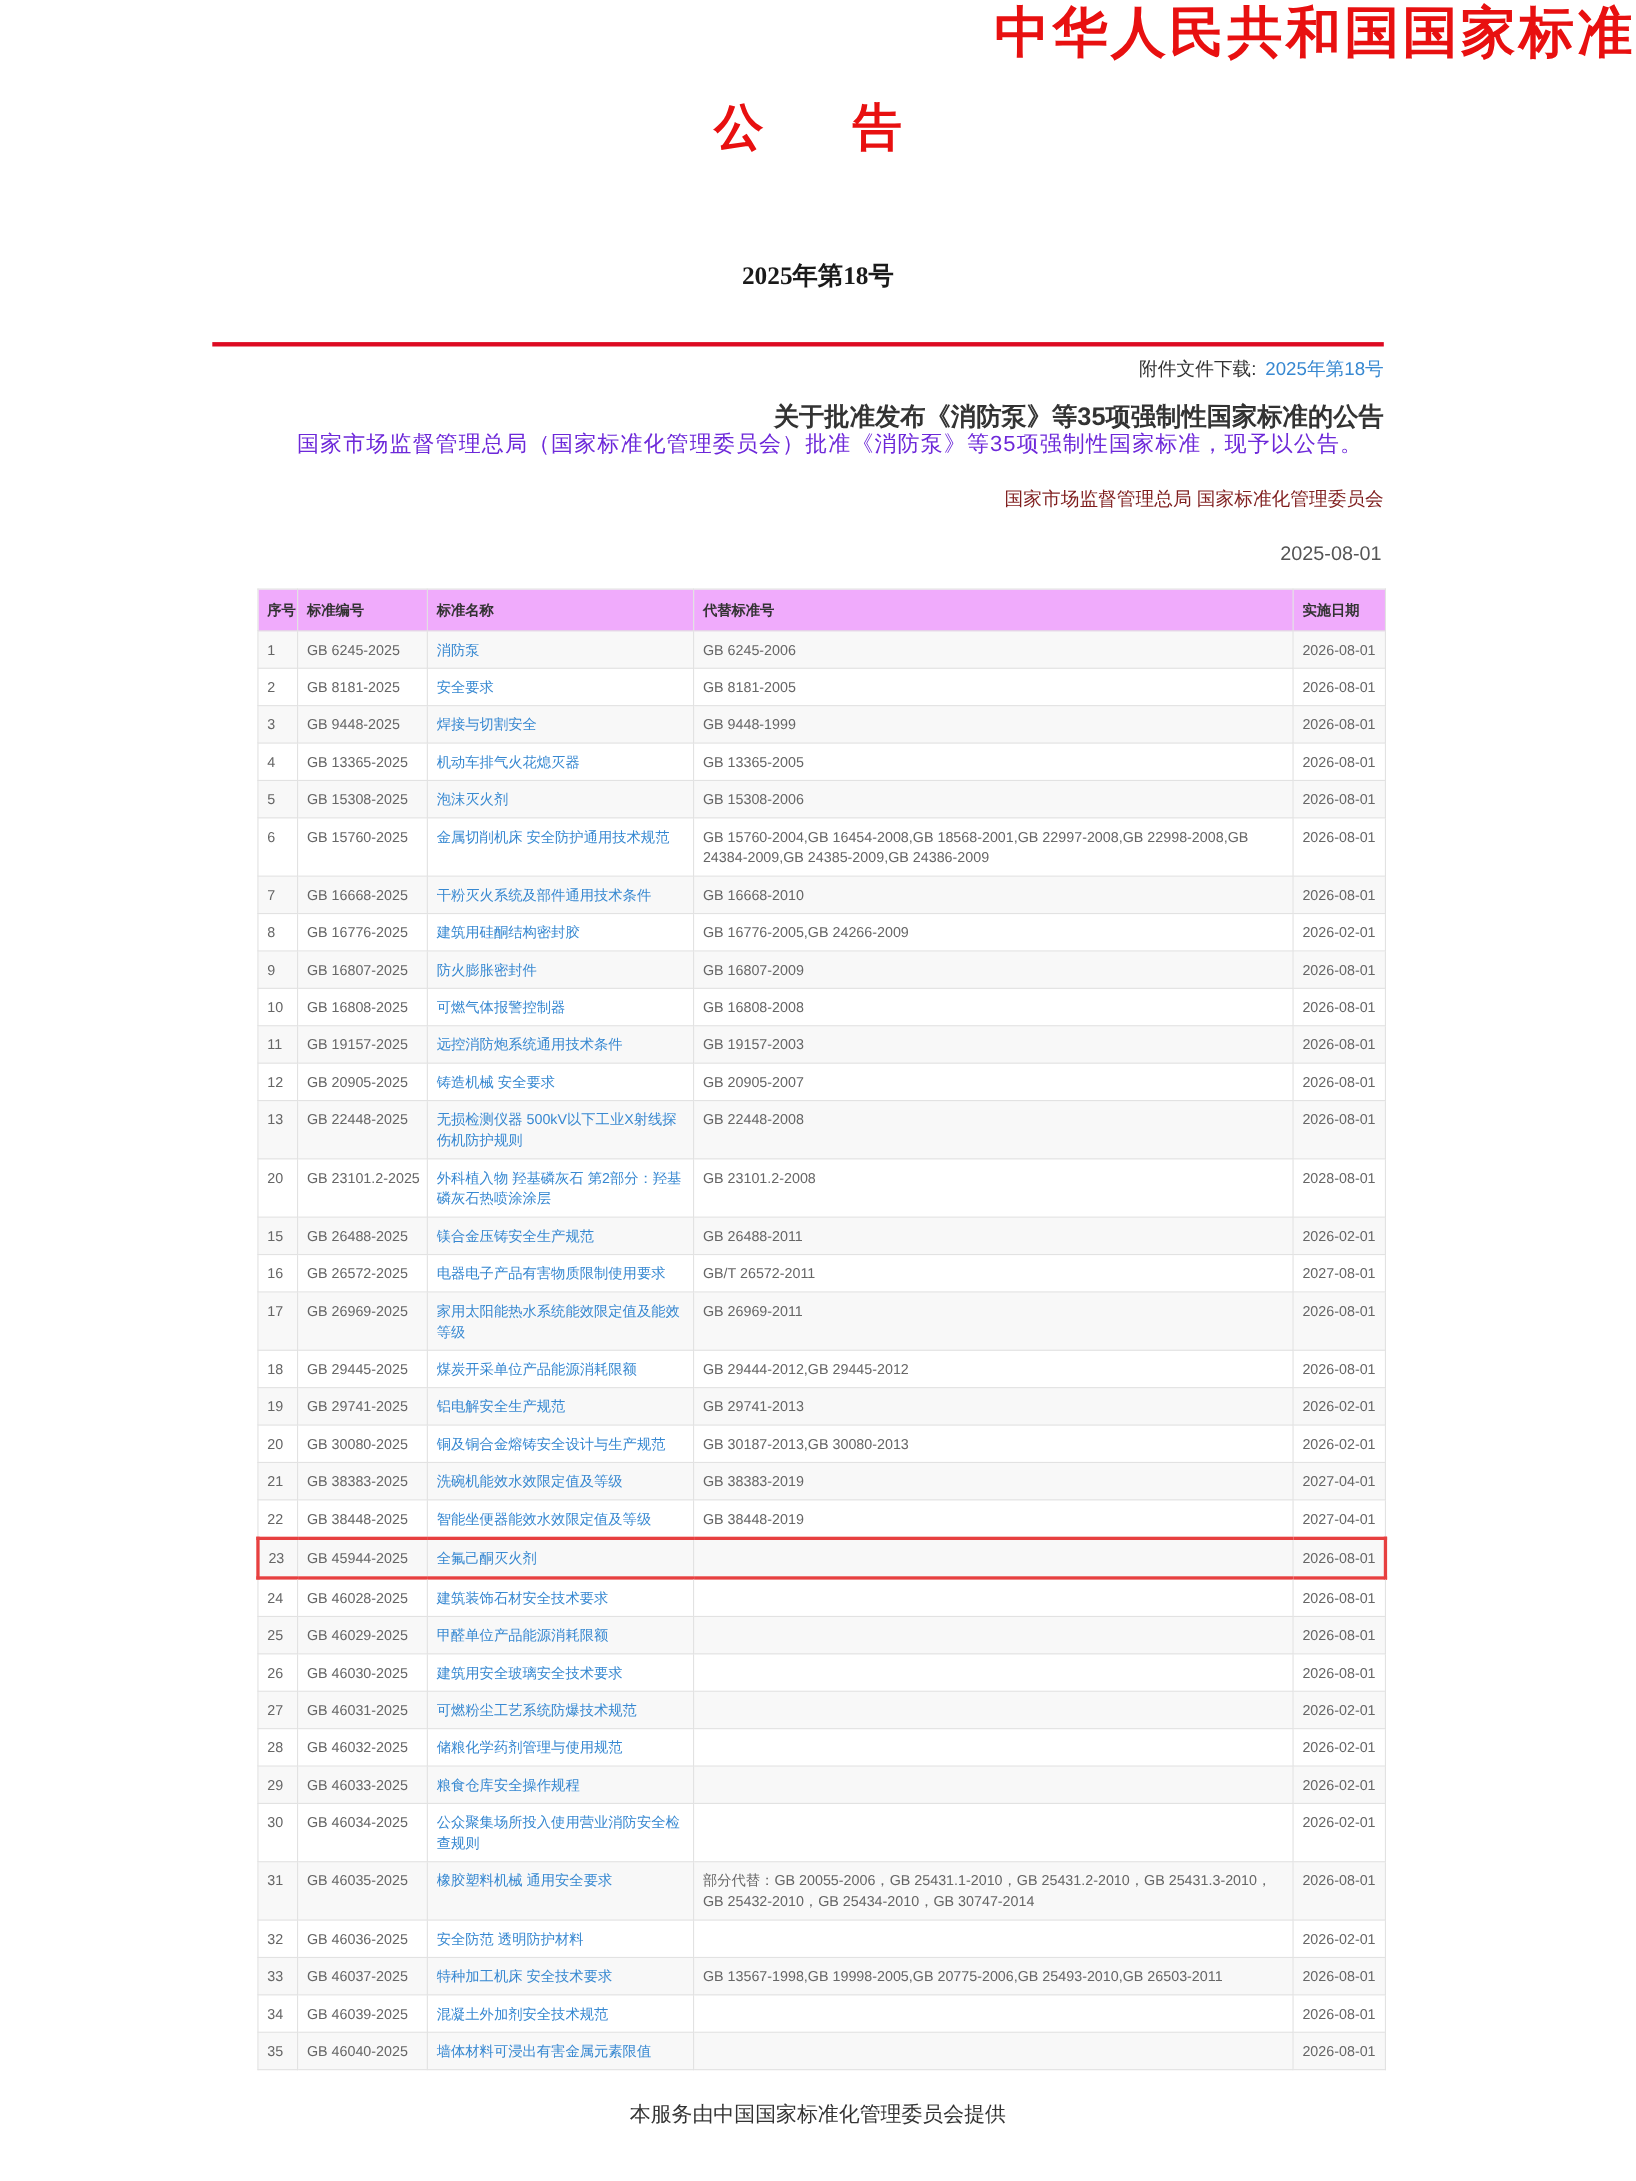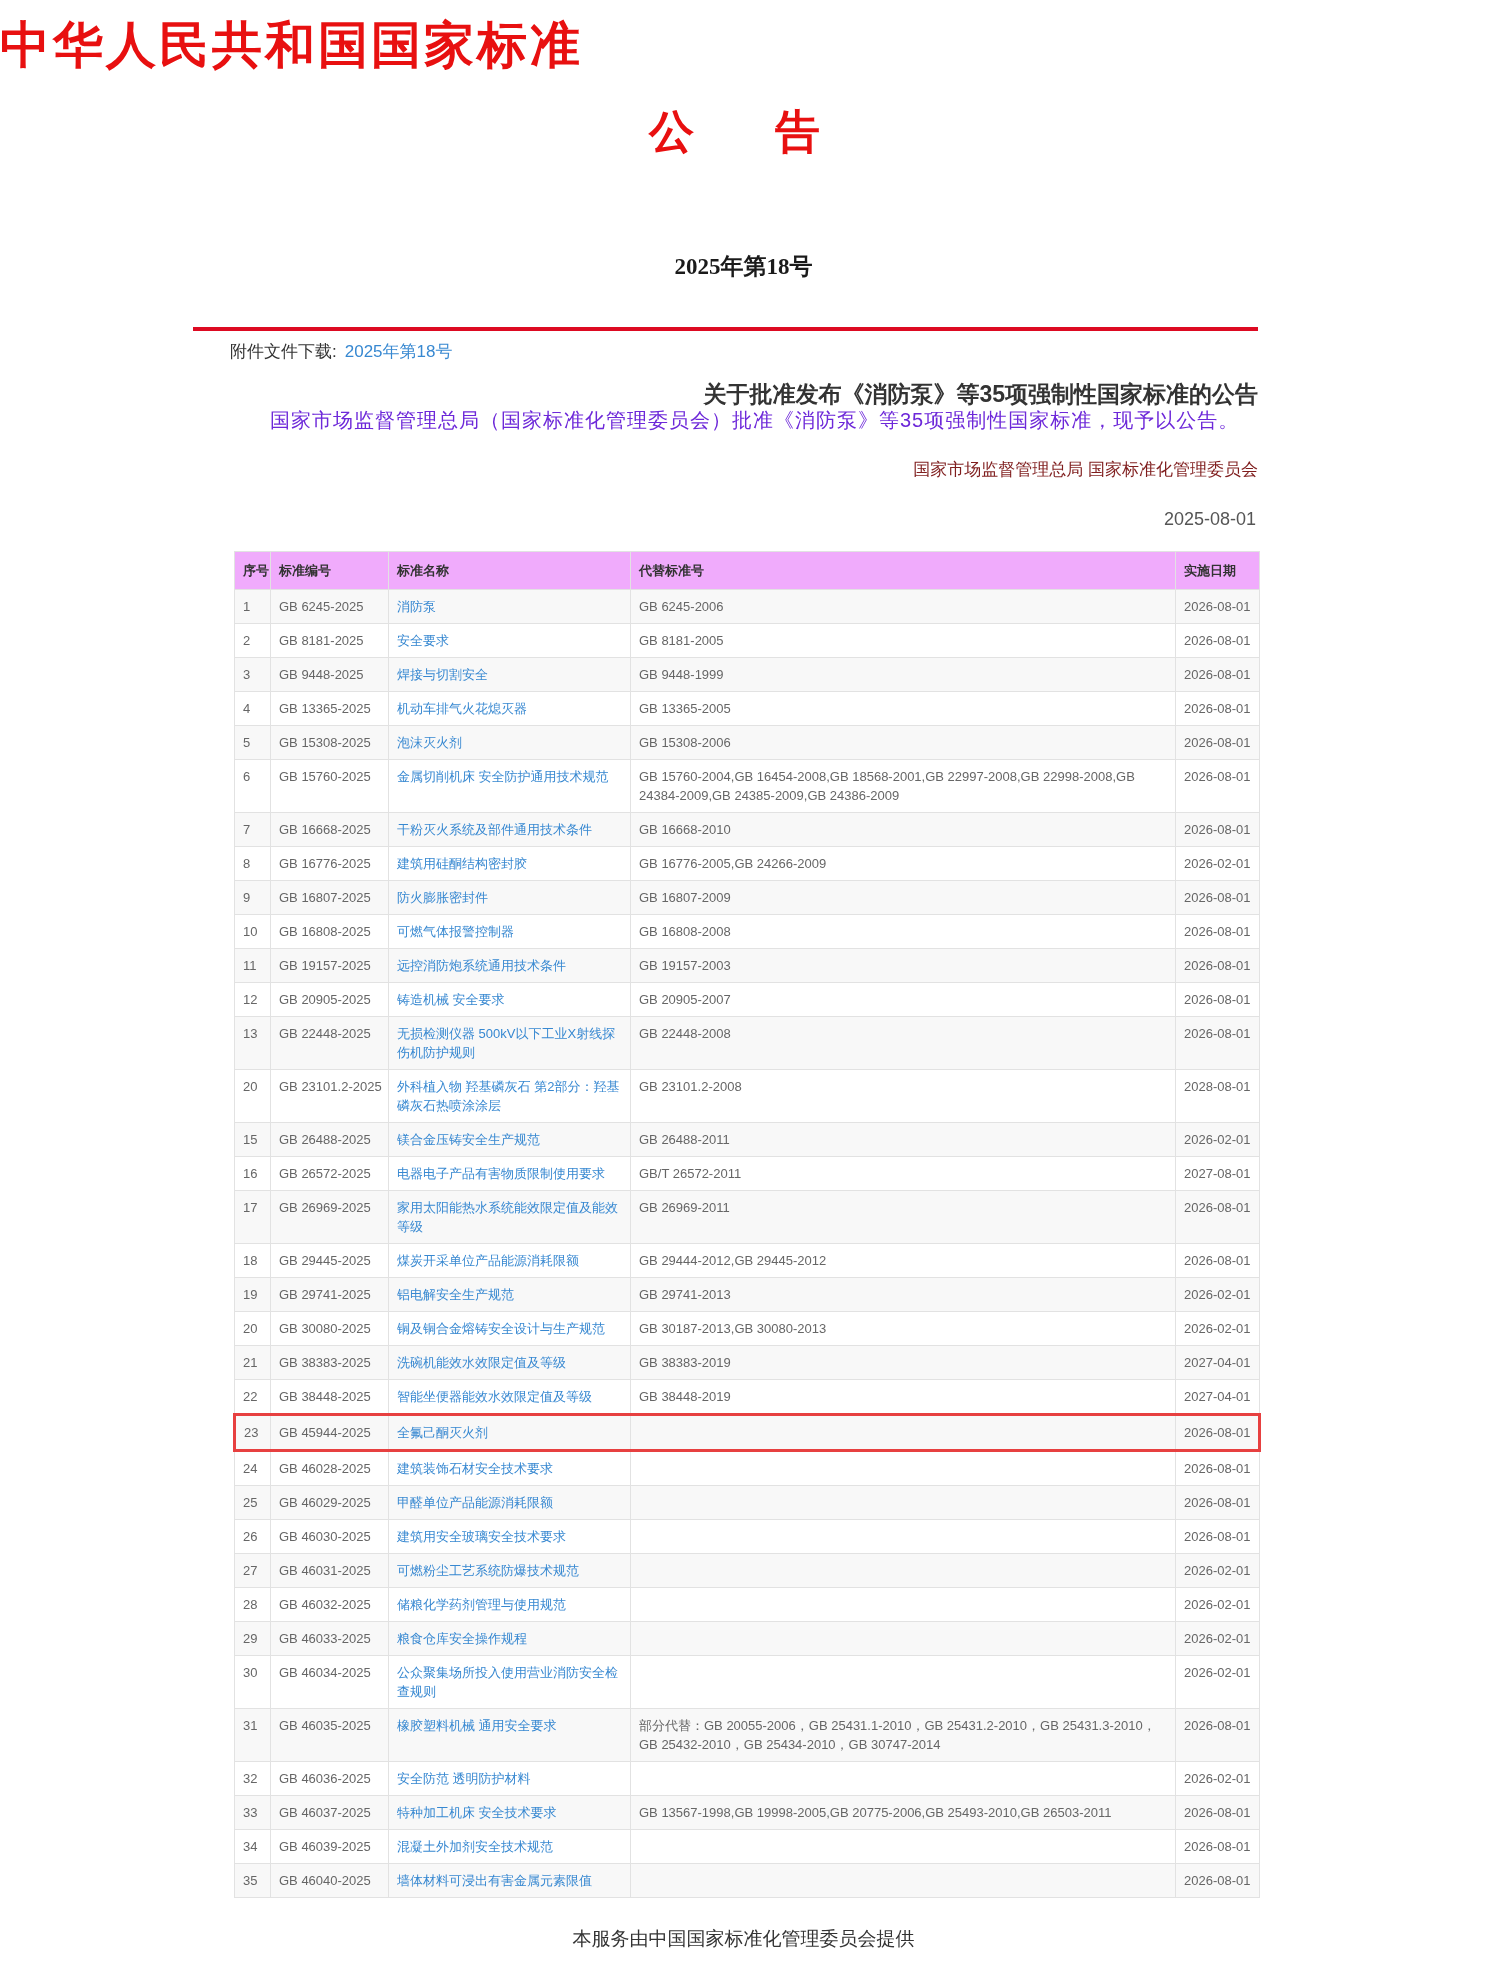--- a/index.html
+++ b/index.html
@@ -2,39 +2,39 @@
 <html style="--accent_red: #e81010; --rule_red: #dd0a22; --link_blue: #3788d1; --highlight_red: #e74040;"><head>
 <meta charset="utf-8">
 <style>
   * { margin:0; padding:0; box-sizing:border-box; }
   html,body { background:#ffffff; }
   body {
     width:1487px; height:1983px; overflow:hidden; position:relative;
     font-family:"Liberation Sans", sans-serif; color:#333;
   }
   .main-title {
-    padding-top:16px; text-align:left;
+    padding-top:0; text-align:right;
     font-family:"Liberation Serif", serif; font-weight:700;
     font-size:50px; line-height:58px; letter-spacing:3px;
     color:var(--accent_red,#e81010);
   }
   .sub-title {
     margin-top:32px; text-align:center;
     font-family:"Liberation Serif", serif; font-weight:700;
     font-size:45px; line-height:52px; letter-spacing:18px;
     color:var(--accent_red,#e81010);
   }
   .issue-no {
     margin-top:95px; text-align:center;
     font-family:"Liberation Serif", serif; font-weight:700;
     font-size:23px; line-height:27px; color:#1a1a1a;
   }
   .content { width:1065px; margin-left:193px; }
   .red-rule { margin-top:47px; height:4px; background:var(--rule_red,#dd0a22); }
-  .attachment-row { padding:8px 0 0 37px; font-size:17px; line-height:25px; color:#333; }
+  .attachment-row { padding:8px 0 0 37px; font-size:17px; line-height:25px; color:#333;text-align:right; }
   .attachment-row a { color:var(--link_blue,#3788d1); text-decoration:none; margin-left:8px; cursor:pointer; }
   .notice-title { margin-top:16px; text-align:right; font-size:23px; line-height:28px; font-weight:700; color:#333; }
   .notice-body {
     padding-left:37px; text-indent:2em;
     font-size:20px; line-height:25px; letter-spacing:1px; color:#6d28d9;
   }
   .signature { margin-top:26px; text-align:right; font-size:17px; line-height:21px; color:#7f1d1d; }
   .sig-date { margin-top:28px; text-align:right; font-size:18px; line-height:23px; color:#555; padding-right:2px; }
   table.standards {
     margin:20px 0 0 40px; width:1025px; table-layout:fixed;

